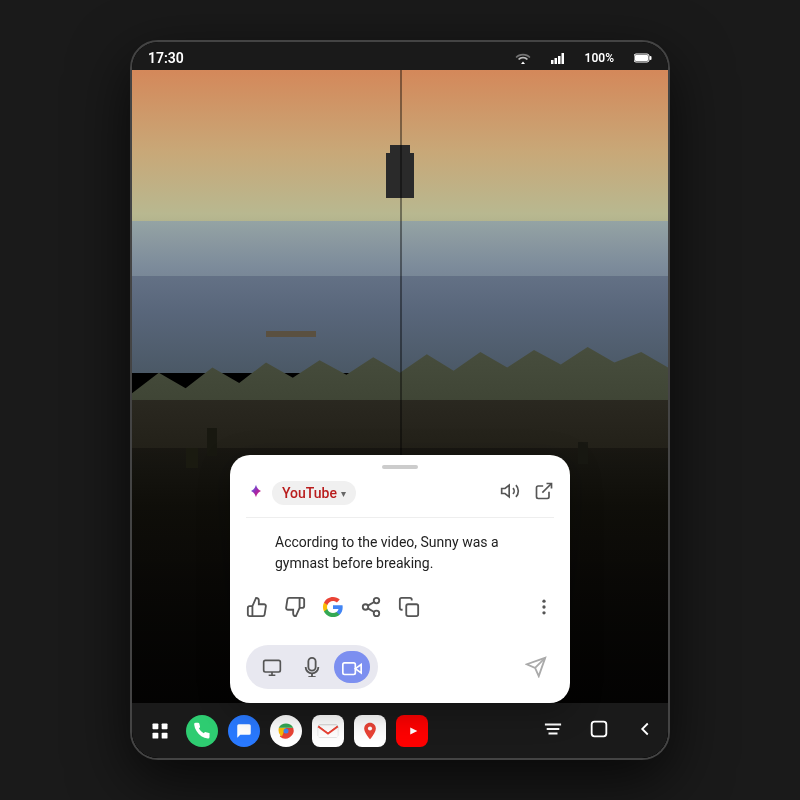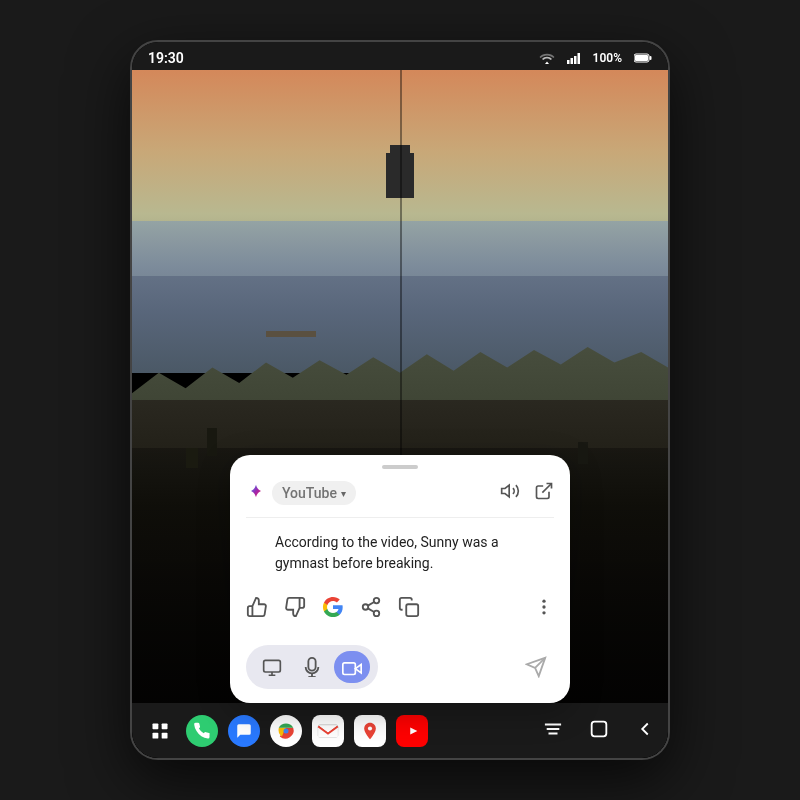--- a/index.html
+++ b/index.html
@@ -49,21 +49,21 @@
 
     .status-time {
       color: #fff;
       font-size: 14px;
       font-weight: 600;
     }
 
     .status-icons {
       display: flex;
       align-items: center;
-      gap: 12px;
+      gap: 20px;
       color: #fff;
       font-size: 12px;
     }
 
     
     .video-area {
       flex: 1;
       position: relative;
       overflow: hidden;
     }
@@ -210,21 +210,21 @@
       gap: 4px;
       background: #f0f0f0;
       border-radius: 20px;
       padding: 4px 10px;
       cursor: pointer;
     }
 
     .source-label {
       font-size: 14px;
       font-weight: 500;
-      color: #737373;
+      color: #b91c1c;
     }
 
     .chevron-down {
       font-size: 10px;
       color: #666;
     }
 
     .panel-header-right {
       display: flex;
       align-items: center;
@@ -370,21 +370,21 @@
       color: #fff;
     }
   </style>
 </head>
 <body>
 
 <div class="phone-frame">
   <div class="phone-inner">
 
     <div class="status-bar">
-      <span class="status-time">19:30</span>
+      <span class="status-time">17:30</span>
       <div class="status-icons">
         <svg width="16" height="12" viewBox="0 0 16 12" fill="white">
           <path d="M8 9.5L10 12H6L8 9.5z"></path>
           <path d="M8 6.5C9.5 6.5 10.8 7.1 11.8 8.1L13 6.9C11.7 5.6 9.9 4.8 8 4.8C6.1 4.8 4.3 5.6 3 6.9L4.2 8.1C5.2 7.1 6.5 6.5 8 6.5z" opacity="0.7"></path>
           <path d="M8 3.5C10.5 3.5 12.7 4.5 14.3 6.1L15.5 4.9C13.6 2.9 11 1.8 8 1.8C5 1.8 2.4 2.9 0.5 4.9L1.7 6.1C3.3 4.5 5.5 3.5 8 3.5z" opacity="0.4"></path>
         </svg>
         <svg width="14" height="12" viewBox="0 0 14 12" fill="white">
           <rect x="0" y="8" width="2.5" height="4"></rect>
           <rect x="3.5" y="6" width="2.5" height="6"></rect>
           <rect x="7" y="4" width="2.5" height="8"></rect>

